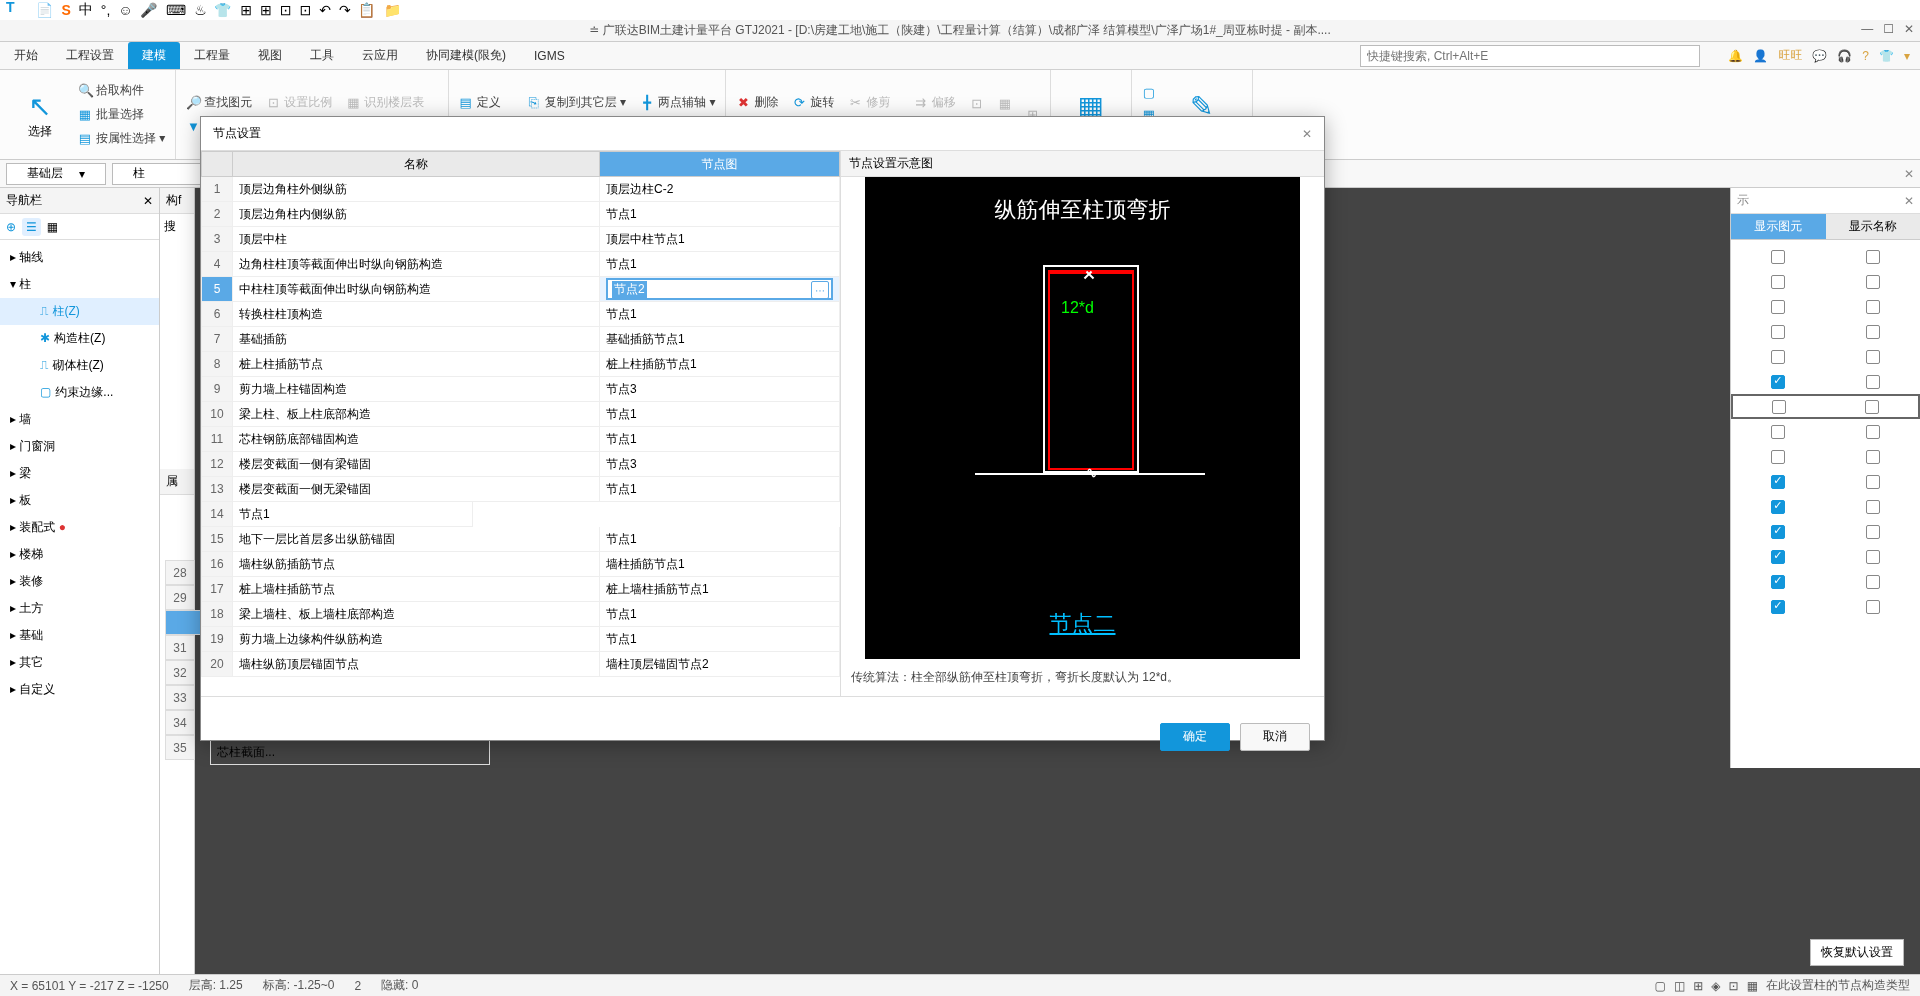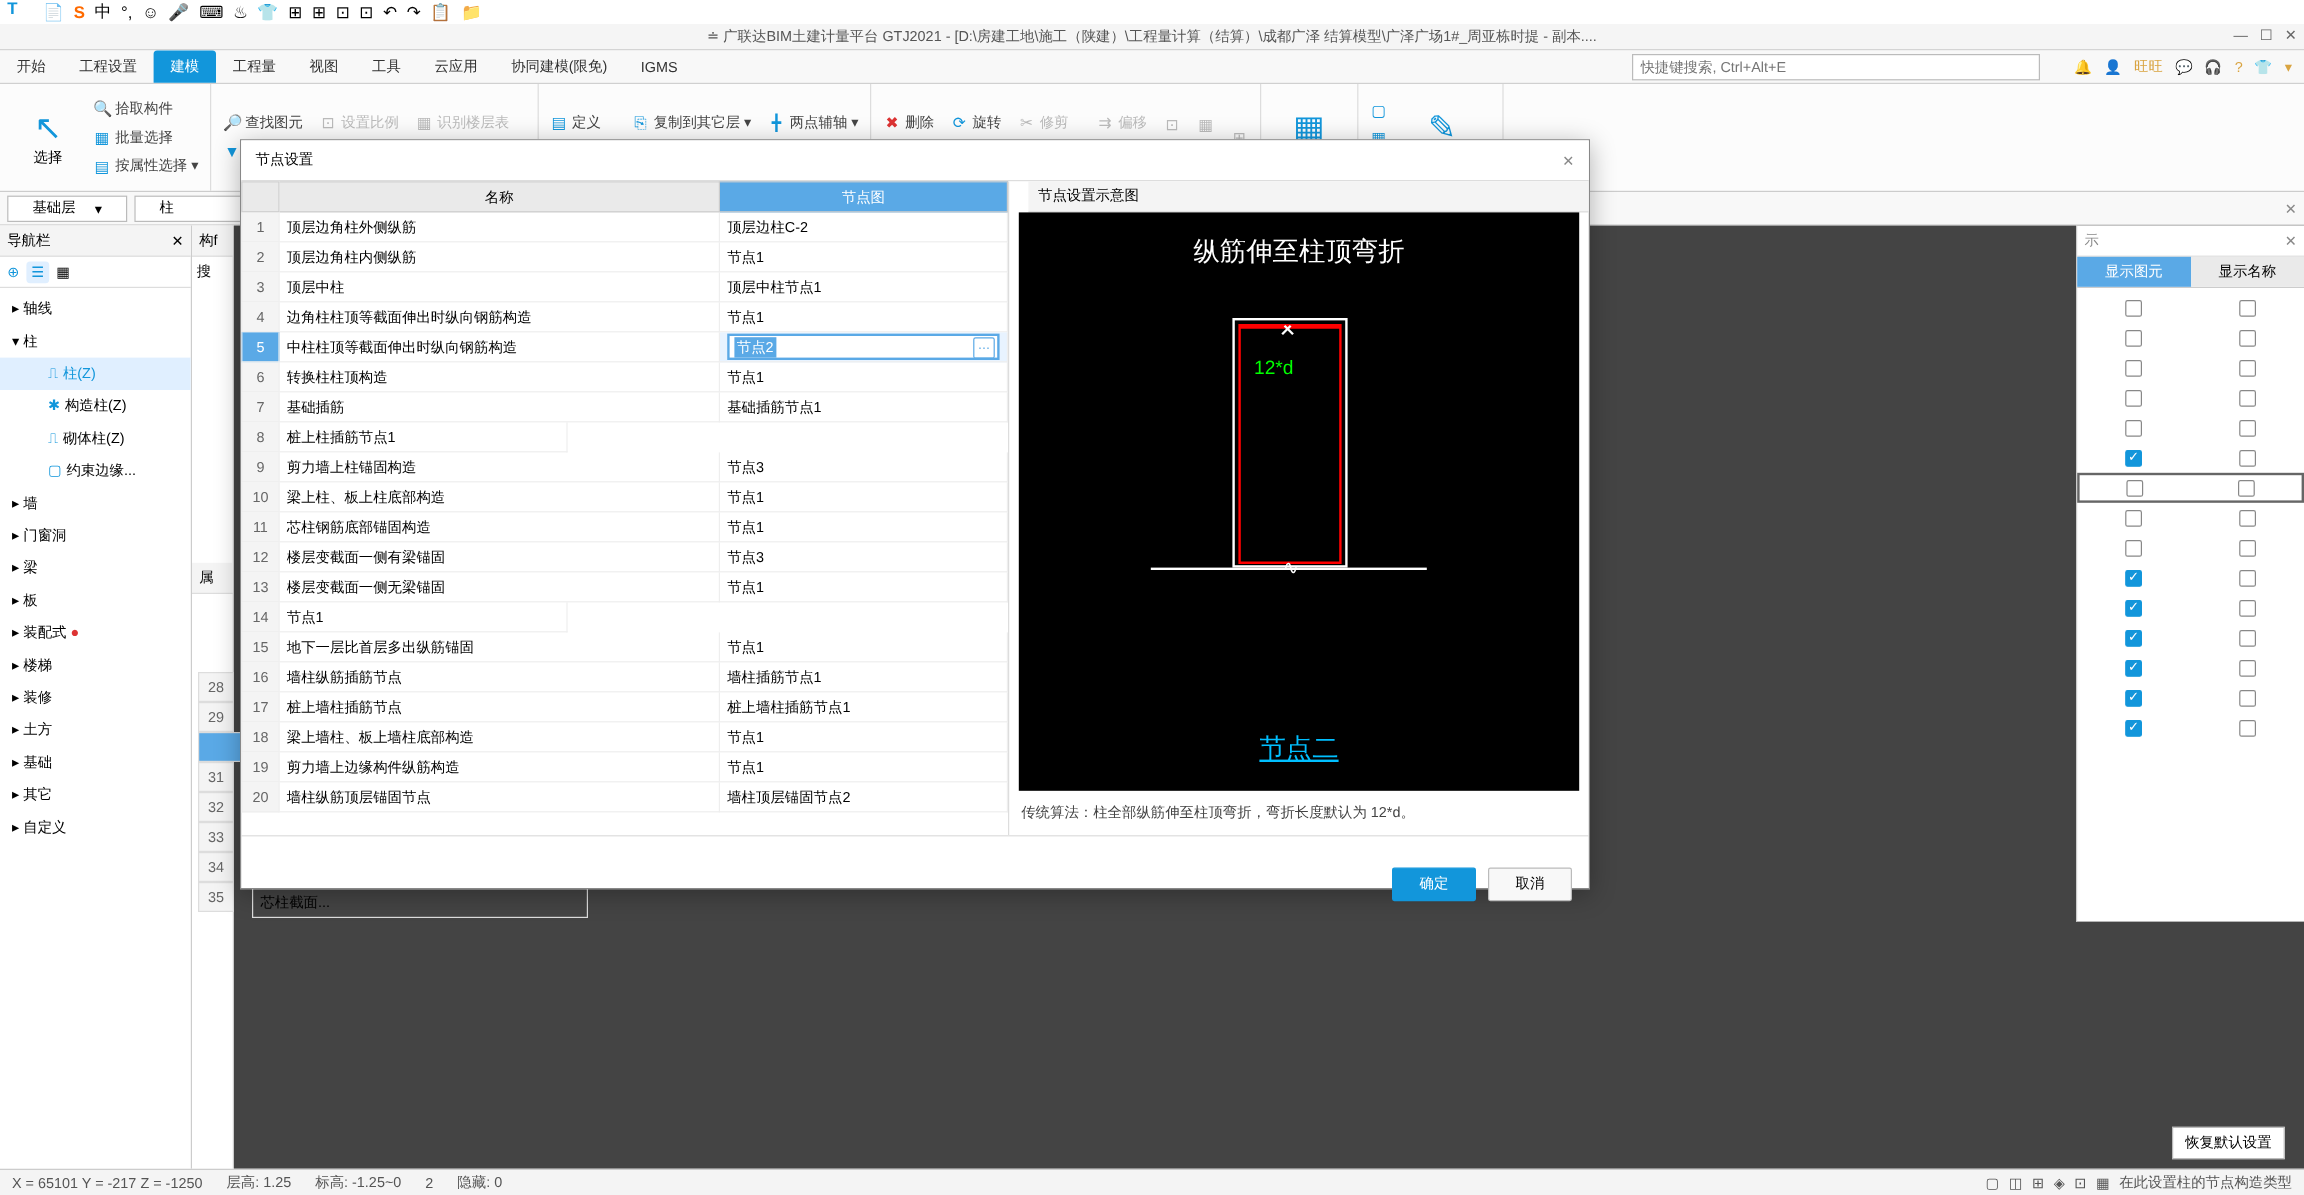--- a/index.html
+++ b/index.html
@@ -66,22 +66,22 @@
 .dlg-cell { display: flex; align-items: center; padding: 0 6px; border: 1px solid #eee; border-top: none; border-left: none; overflow: hidden; white-space: nowrap; }
 .dlg-cell.row-num { width: 32px; justify-content: center; background: #f4f4f4; border-left: 1px solid #eee; color: #666; }
 .dlg-cell.name { flex: 1; }
 .dlg-cell.diagram { width: 240px; }
 .dlg-row.selected .dlg-cell.row-num { background: #5aa9e6; color: #fff; }
 .dlg-row.selected .dlg-cell.diagram { background: #e8f3ff; position: relative; }
 .edit-input { background: #fff; border: 2px solid #5aa9e6; height: 22px; width: 100%; display: flex; align-items: center; padding: 0 4px; position: relative; }
 .edit-input .sel-text { background: #5aa9e6; color: #fff; padding: 0 2px; }
 .edit-more { position: absolute; right: 2px; top: 1px; width: 18px; height: 18px; border: 1px solid #5aa9e6; color: #5aa9e6; display: flex; align-items: center; justify-content: center; border-radius: 2px; font-size: 10px; }
 
-.dlg-right-header { height: 26px; display: flex; align-items: center; padding: 0 8px; background: #f4f4f4; border-bottom: 1px solid #ddd; margin-left: 16px; }
-.diagram-canvas { flex: 1; background: #000; position: relative; margin: 0 8px; }
+.dlg-right-header { height: 26px; display: flex; align-items: center; padding: 0 8px; background: #f4f4f4; border-bottom: 1px solid #ddd; }
+.diagram-canvas { flex: 1; background: #000; position: relative; margin: 0 24px; }
 .diagram-title { position: absolute; top: 18px; left: 0; right: 0; text-align: center; color: #fff; font-size: 22px; }
 .diagram-rect-outer { position: absolute; left: 178px; top: 88px; width: 96px; height: 208px; border: 2px solid #fff; }
 .diagram-rect-inner { position: absolute; left: 183px; top: 93px; width: 86px; height: 200px; border: 2px solid #ff0000; border-top: 4px solid #ff0000; }
 .diagram-hline { position: absolute; left: 110px; top: 296px; width: 230px; height: 2px; background: #fff; }
 .diagram-text { position: absolute; left: 196px; top: 122px; color: #00ff00; font-size: 16px; }
 .diagram-label { position: absolute; left: 0; right: 0; bottom: 20px; text-align: center; color: #00bfff; font-size: 22px; text-decoration: underline; }
 .diagram-desc { padding: 10px; color: #444; font-size: 12px; }
 
 .dialog-footer { height: 44px; display: flex; align-items: center; justify-content: flex-end; gap: 10px; padding: 0 14px; border-top: 1px solid #ddd; }
 .btn { height: 28px; padding: 0 22px; border: 1px solid #bbb; background: #f8f8f8; cursor: pointer; border-radius: 2px; margin-top: 36px; }
@@ -477,20 +477,21 @@
             <div class="dlg-cell name">转换柱柱顶构造</div>
             <div class="dlg-cell diagram">节点1</div>
           </div>
           <div class="dlg-row">
             <div class="dlg-cell row-num">7</div>
             <div class="dlg-cell name">基础插筋</div>
             <div class="dlg-cell diagram">基础插筋节点1</div>
           </div>
           <div class="dlg-row">
             <div class="dlg-cell row-num">8</div>
+            <div class="dlg-cell name">桩上柱插筋节点</div>
             <div class="dlg-cell diagram">桩上柱插筋节点1</div>
           </div>
           <div class="dlg-row">
             <div class="dlg-cell row-num">9</div>
             <div class="dlg-cell name">剪力墙上柱锚固构造</div>
             <div class="dlg-cell diagram">节点3</div>
           </div>
           <div class="dlg-row">
             <div class="dlg-cell row-num">10</div>
             <div class="dlg-cell name">梁上柱、板上柱底部构造</div>

